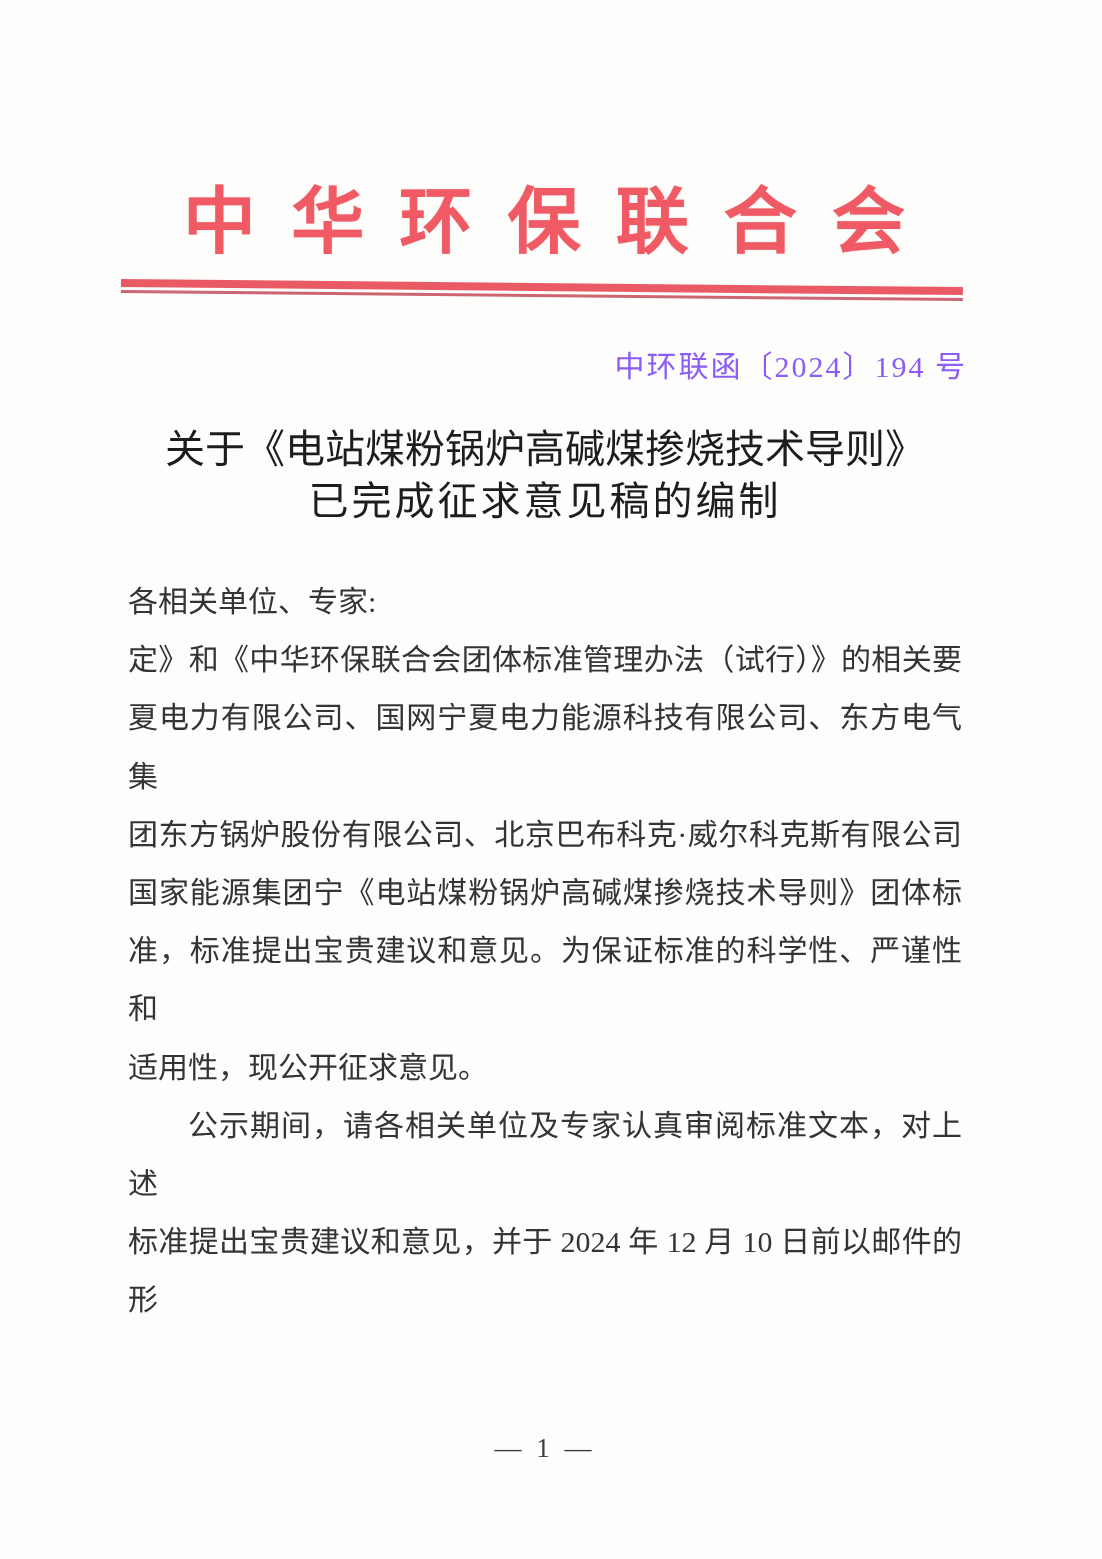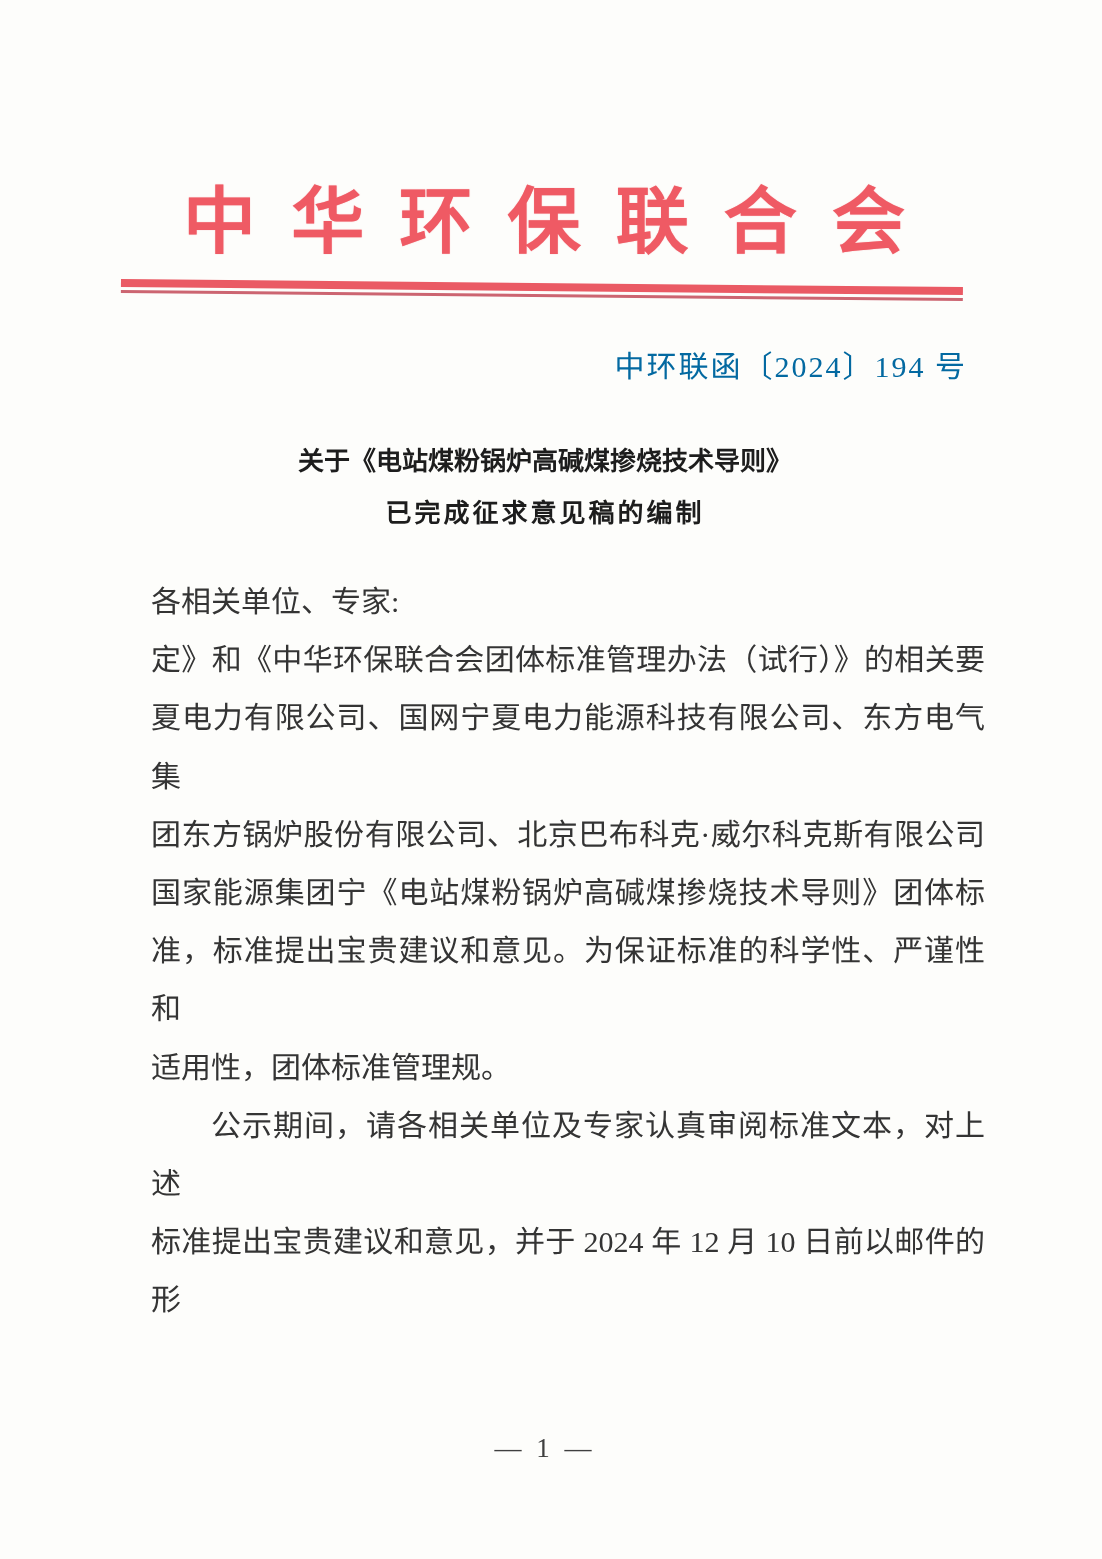--- a/index.html
+++ b/index.html
@@ -42,49 +42,49 @@
   .rule-thick { height: 8px; background: #ea5a64; }
   .rule-thin  { margin-top: 3px; height: 3px; background: #cc6571; }
 
   
   .doc-number {
     position: absolute;
     top: 342px;
     right: 135px;
     font-size: 30px;
     letter-spacing: 2px;
-    color: #0369a1;
+    color: #8b5cf6;
     white-space: nowrap;
   }
 
   
   .doc-title {
     position: absolute;
     left: 128px;
-    top: 436px;
+    top: 424px;
     width: 834px;
     text-align: center;
-    font-weight: 700;
-    font-size: 26px;
+    font-weight: 400;
+    font-size: 40px;
     line-height: 52px;
     color: #1d1d1d;
   }
   .doc-title .t2 { letter-spacing: 3px; }
 
   
   .body-text {
     position: absolute;
     left: 128px;
     top: 573px;
     width: 834px;
     font-size: 30px;
     line-height: 58.2px;
     color: #343434;
   }
-  .line { width: 834px; white-space: nowrap; margin-left: 23px; }
+  .line { width: 834px; white-space: nowrap; }
   .line.wrap { white-space: normal; }
   .line.j {
     white-space: normal;
     text-align: justify;
     text-align-last: justify;
     text-justify: inter-character;
   }
   .line.indent { text-indent: 60px; }
 
   
@@ -127,21 +127,21 @@
   </div>
 
   <div class="body-text">
     <div class="line">各相关单位、专家:</div>
     <div id="paragraphs">
         <div class="line j">定》和《中华环保联合会团体标准管理办法（试行）》的相关要</div>
         <div class="line j">夏电力有限公司、国网宁夏电力能源科技有限公司、东方电气集</div>
         <div class="line j">团东方锅炉股份有限公司、北京巴布科克·威尔科克斯有限公司</div>
         <div class="line j">国家能源集团宁《电站煤粉锅炉高碱煤掺烧技术导则》团体标</div>
         <div class="line j">准，标准提出宝贵建议和意见。为保证标准的科学性、严谨性和</div>
-        <div class="line wrap">适用性，团体标准管理规。</div>
+        <div class="line wrap">适用性，现公开征求意见。</div>
         <div class="line indent j">公示期间，请各相关单位及专家认真审阅标准文本，对上述</div>
         <div class="line j">标准提出宝贵建议和意见，并于 2024 年 12 月 10 日前以邮件的形</div>
       </div>
   </div>
 
   <div class="page-num">— 1 —</div>
 
 </div>
 
 </body></html>

